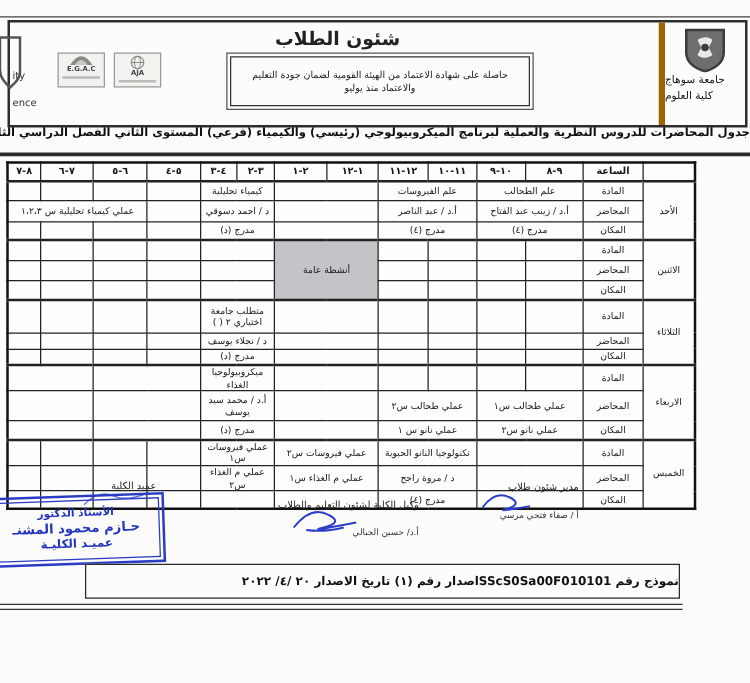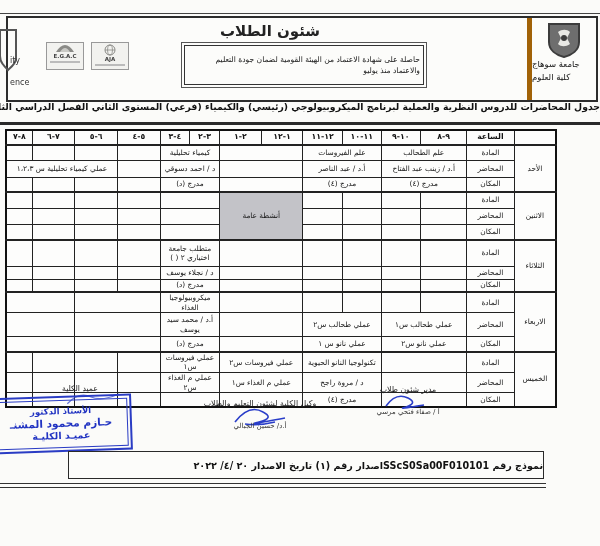--- a/index.html
+++ b/index.html
@@ -10,21 +10,21 @@
   
   .topline{position:absolute;top:13px;left:0;width:600px;height:1px;background:#444;}
   .hdrbox{position:absolute;top:16px;left:6px;width:588px;height:82px;border:2px solid #2d2d2d;background:#fcfcfa;}
   .uniblock{position:absolute;top:0;right:0;width:64px;height:100%;border-left:5px solid #a16207;text-align:left;}
   .unishield{margin:4px auto 0 auto;display:block;}
   .uniname{font-size:8.5px;line-height:1.5;direction:rtl;}
   .deco-title{position:absolute;top:4px;left:0;right:64px;text-align:center;font-weight:bold;
               font-size:15px;letter-spacing:1px;direction:rtl;color:#222;}
   .accredbox{position:absolute;top:27px;right:172px;width:238px;height:38px;border:1.5px solid #333;
              box-shadow:0 0 0 2px #fcfcfa,0 0 0 3px #555;display:flex;align-items:center;justify-content:center;}
-  .accredbox span{font-size:7.6px;direction:rtl;text-align:right;padding:0 3px;line-height:1.5;}
+  .accredbox span{font-size:7.6px;direction:rtl;text-align:center;padding:0 3px;line-height:1.5;}
   .certs{position:absolute;top:24px;left:38px;display:flex;gap:7px;}
   .certbox{width:36px;height:26px;border:1px solid #999;background:#f2f2ef;text-align:center;overflow:hidden;}
   .certbox .glyph{display:block;margin:1px auto 0 auto;}
   .certbox .cname{font-size:5.5px;font-weight:bold;color:#444;display:block;line-height:1.2;}
   .certline{display:block;height:2px;background:#bbb;margin:1px 3px;}
   .en-frag{position:absolute;left:2px;font-size:8px;color:#333;}
   .halfshield{position:absolute;left:-8px;top:10px;}
 
   
   .pagetitle{position:absolute;top:101px;left:0;width:600px;text-align:center;direction:rtl;
@@ -39,21 +39,21 @@
   table.sched{border:2px solid #111;}
   tr.hdr td{font-weight:bold;font-size:7.8px;border-bottom-width:2px;}
   tr.grp td{border-top-width:2px;}
   td.day{font-size:8.4px;border-right-width:2px;}
   td.lbl{font-size:7.6px;}
   td.shade{background:#c3c3c8;font-size:8px;}
   tr.h15{height:15px;} tr.h16{height:16px;} tr.h17{height:17px;}
   tr.h24{height:24px;} tr.h26{height:26px;} tr.h13{height:13px;} tr.h14{height:14px;}
 
   
-  .sig{position:absolute;text-align:center;direction:rtl;}
+  .sig{position:absolute;text-align:right;direction:rtl;}
   .sig .t{font-size:7.8px;color:#222;}
   .sig .n{font-size:7px;color:#333;}
   .sig svg{display:block;margin:-2px auto -4px auto;}
   .sig-right{top:385px;left:353px;width:110px;}
   .sig-center{top:399px;left:185px;width:150px;}
   .sig-left{top:384px;left:35px;width:90px;}
 
   .stamp{position:absolute;top:396px;left:-10px;width:138px;height:52px;border:2px solid #2a3cc4;
          transform:rotate(-2deg);color:#2234c2;text-align:center;direction:rtl;background:rgba(255,255,255,0.0);}
   .stamp .inner{position:absolute;inset:2px;border:1px solid #2a3cc4;display:flex;flex-direction:column;justify-content:center;}

